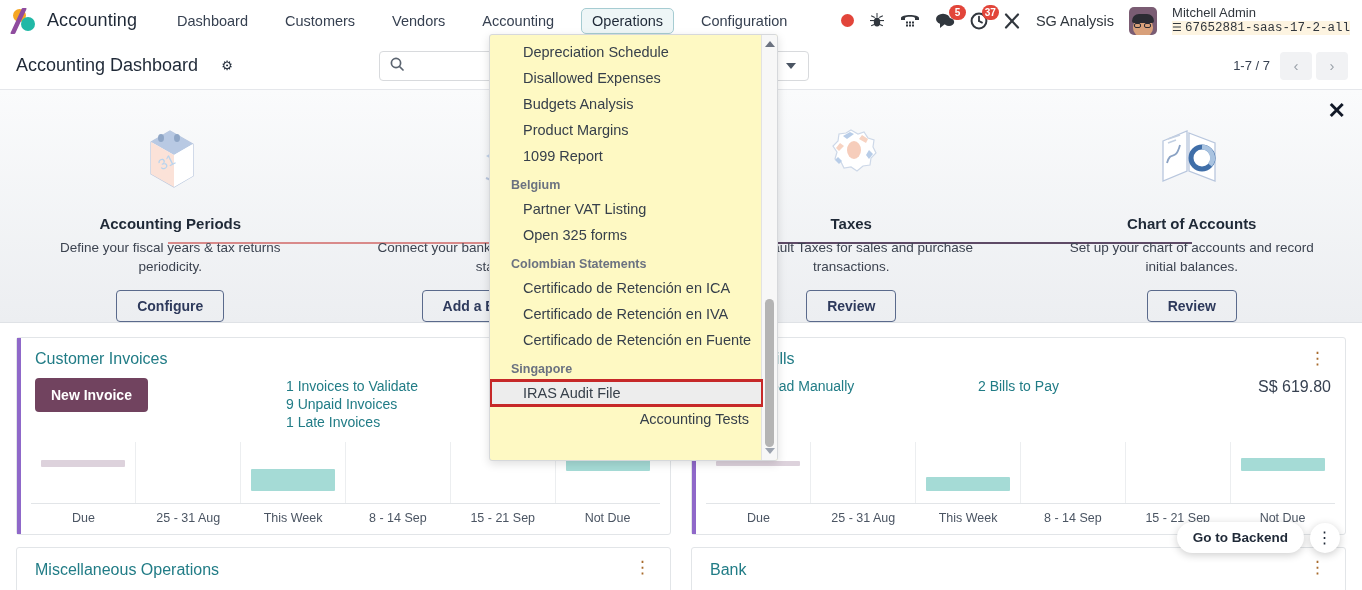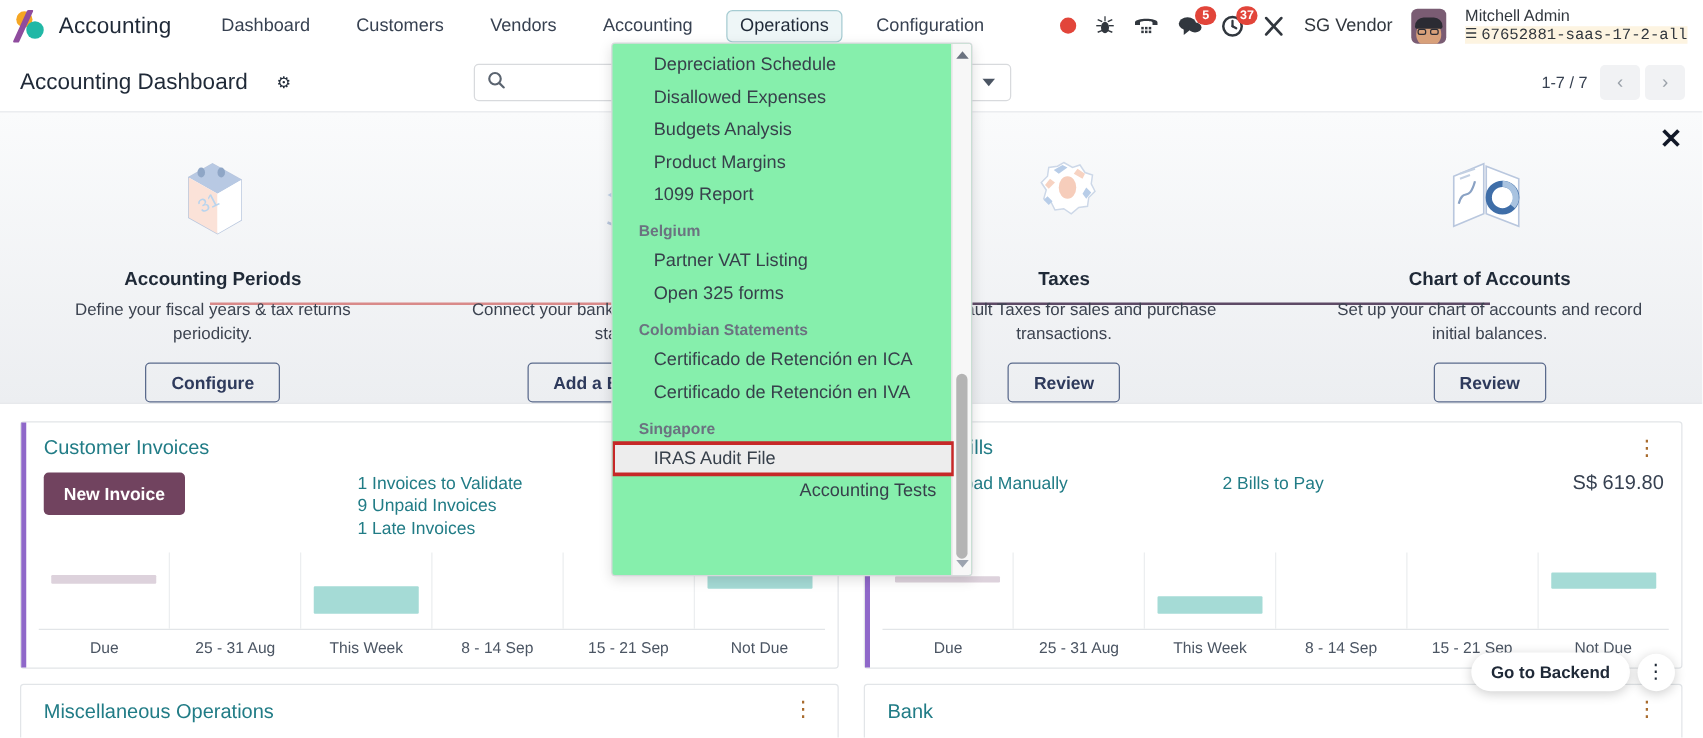--- a/index.html
+++ b/index.html
@@ -144,21 +144,21 @@
   }
   .gcol { flex:1; position:relative; border-right: 1px solid #eceef0; }
   .gcol:last-child { border-right: none; }
   .bar { position:absolute; left: 10%; right: 10%; border-radius: 1px; }
   .glabels { display:flex; padding: 0 10px 0 14px; }
   .glabel { flex:1; text-align:center; font-size: 12.5px; color: #4b5563; padding: 7px 0 9px 0; }
 
   
   .dropdown {
     position: absolute; left: 489px; top: 34px; width: 289px; height: 427px;
-    background: #86efac; border: 1px solid #d6d8db; border-radius: 3px;
+    background: #fef9c3; border: 1px solid #d6d8db; border-radius: 3px;
     box-shadow: 0 3px 10px rgba(0,0,0,.13);
     z-index: 60; overflow: hidden;
   }
   .dd-inner { position:absolute; inset:0 14px 0 0; overflow:hidden; padding: 4px 0; }
   .dd-item {
     padding: 5px 14px 5px 33px; font-size: 14.5px; color: #37404b; cursor:pointer; white-space: nowrap;
   }
   .dd-item.root { padding-left: 21px; text-align: right; }
   .dd-section {
     padding: 9px 14px 4px 21px; font-size: 12.5px; color: #6b7280; font-weight: bold;
@@ -275,21 +275,21 @@
       <span class="badge">37</span>
     </div>
     <div class="ni">
       <svg width="18" height="18" viewBox="0 0 18 18">
           <g stroke="#31373e" stroke-width="2.2" stroke-linecap="round">
         <line x1="3" y1="2.5" x2="15" y2="15.5"></line>
             <line x1="15" y1="2.5" x2="3" y2="15.5"></line>
           </g>
         </svg>
     </div>
-    <div class="company-name">SG Vendor</div>
+    <div class="company-name">SG Analysis</div>
     <div class="avatar">
       <span class="face">
           <span class="hair"></span>
           <span class="g1"></span>
           <span class="g2"></span>
         </span>
     </div>
     <div class="user-block">
       <span class="user-name">Mitchell Admin</span>
       <span class="user-db">
@@ -498,20 +498,21 @@
     <div class="dd-item">Disallowed Expenses</div>
     <div class="dd-item">Budgets Analysis</div>
     <div class="dd-item">Product Margins</div>
     <div class="dd-item">1099 Report</div>
     <div class="dd-section">Belgium</div>
     <div class="dd-item">Partner VAT Listing</div>
     <div class="dd-item">Open 325 forms</div>
     <div class="dd-section">Colombian Statements</div>
     <div class="dd-item">Certificado de Retención en ICA</div>
     <div class="dd-item">Certificado de Retención en IVA</div>
+    <div class="dd-item">Certificado de Retención en Fuente</div>
     <div class="dd-section">Singapore</div>
     <div class="dd-item highlight">IRAS Audit File</div>
     <div class="dd-item root">Accounting Tests</div>
   </div>
   <div class="dd-scroll">
     <span class="dd-arrow up"></span>
     <span class="dd-thumb"></span>
     <span class="dd-arrow down"></span>
   </div>
 </div>

